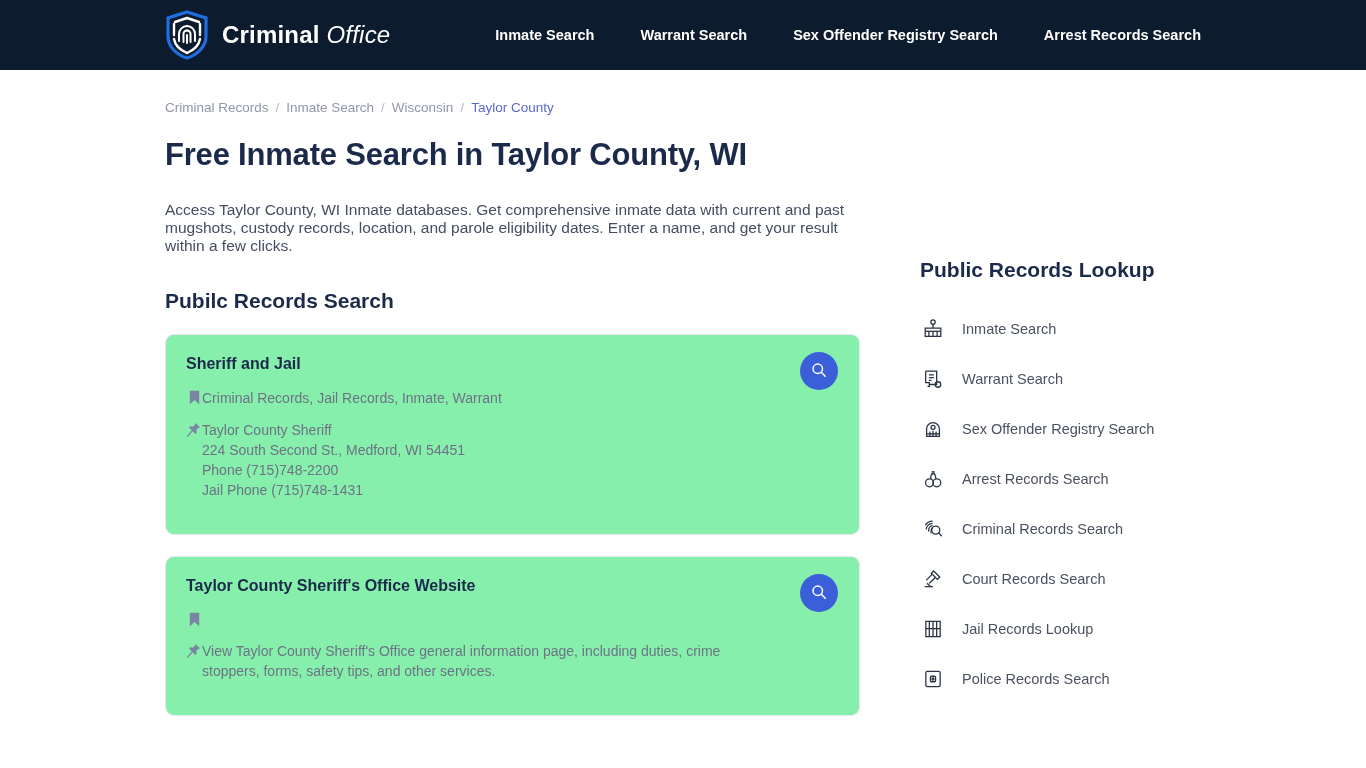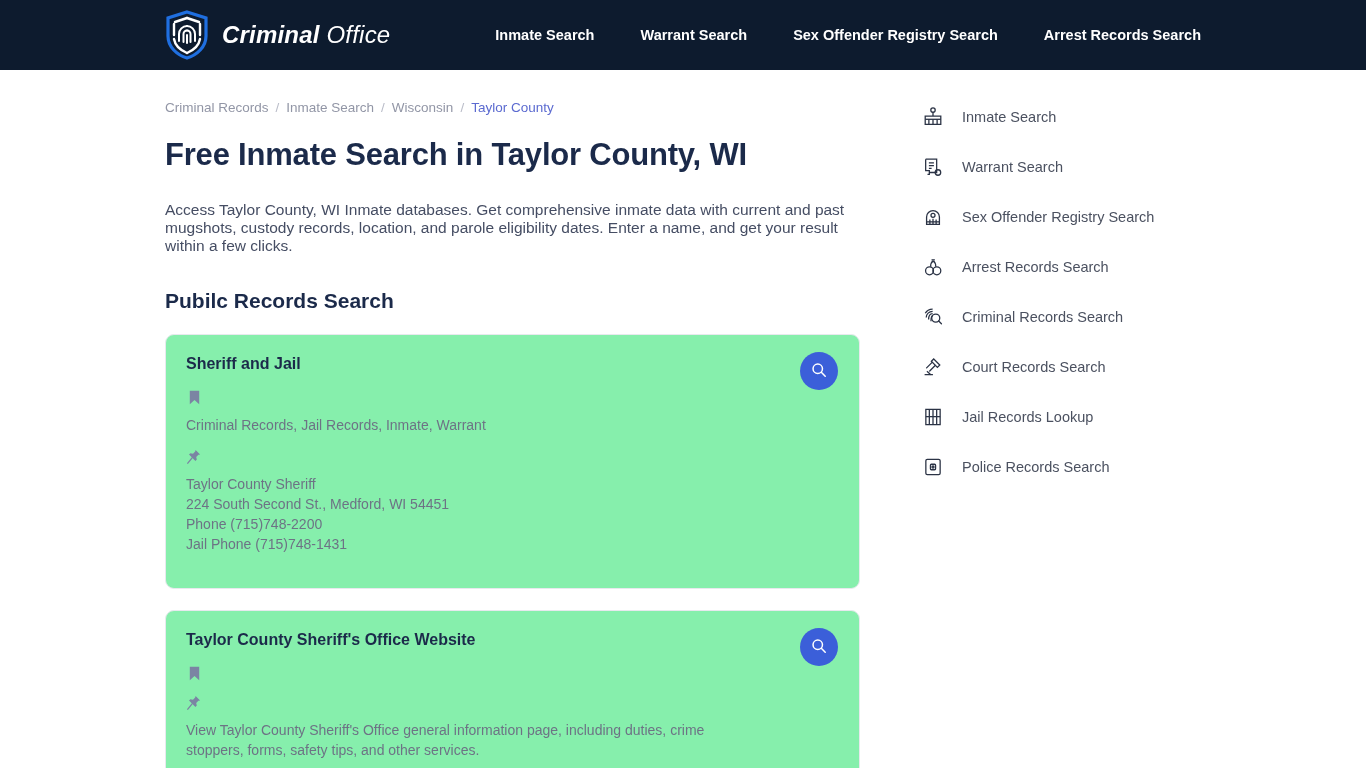--- a/index.html
+++ b/index.html
@@ -24,21 +24,21 @@
     gap: 13px;
     flex: 0 0 auto;
   }
   .brand-logo { width: 44px; height: 50px; display: block; }
   .brand-text {
     font-size: 24px;
     letter-spacing: 0.2px;
     color: #ffffff;
     white-space: nowrap;
   }
-  .brand-text .b-strong { font-weight: 700; font-style: italic; }
+  .brand-text .b-strong { font-weight: 700; }
   .brand-text .b-light  { font-weight: 400; font-style: italic; }
 
   .main-nav {
     margin-left: auto;
     display: flex;
     align-items: center;
     gap: 46px;
   }
   .nav-link {
     color: #ffffff;
@@ -107,23 +107,21 @@
   }
   .card-title {
     font-size: 16px;
     font-weight: 700;
     color: #1b2a4a;
     margin-bottom: 15px;
   }
   .card-row {
     display: flex;
     align-items: flex-start;
-    gap: 10px;
     margin-bottom: 12px;
-    flex-direction: column;
   }
   .card-row:last-child { margin-bottom: 0; }
   .row-icon {
     flex: 0 0 16px;
     width: 16px;
     height: 19px;
     display: flex;
     align-items: flex-start;
     justify-content: center;
     padding-top: 2px;
@@ -297,20 +295,21 @@
             <circle cx="7.6" cy="7.6" r="5.3" stroke="#ffffff" stroke-width="1.7"></circle>
             <path d="M11.6 11.6 L16 16" stroke="#ffffff" stroke-width="1.7" stroke-linecap="round"></path>
           </svg>
         </span>
       </button>
     </div>
 
   </div>
 
   <div class="col-side">
+    <h2 class="side-title">Public Records Lookup</h2>
 
     <div class="side-list">
 
       <a class="side-item">
         <span class="side-icon">
           <svg width="22" height="22" viewBox="0 0 24 24" fill="none" stroke="#2b3345" stroke-width="1.4" xmlns="http://www.w3.org/2000/svg">
             <circle cx="12" cy="4.4" r="2.4"></circle>
             <path d="M12 6.8 V11"></path>
             <path d="M3.5 11 H20.5 V20 H3.5 Z"></path>
             <path d="M3.5 14.5 H20.5"></path>

